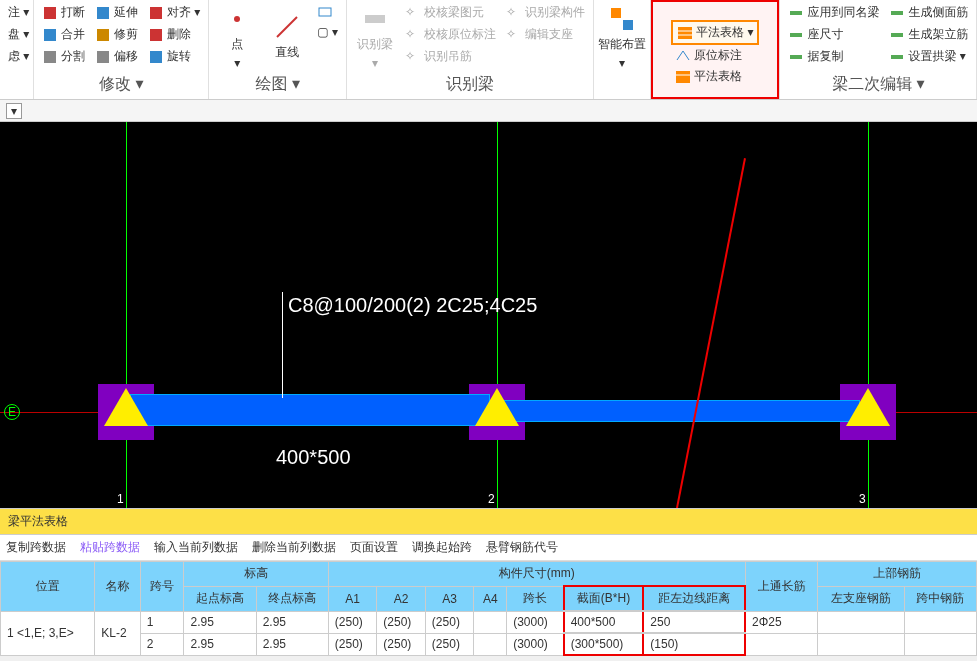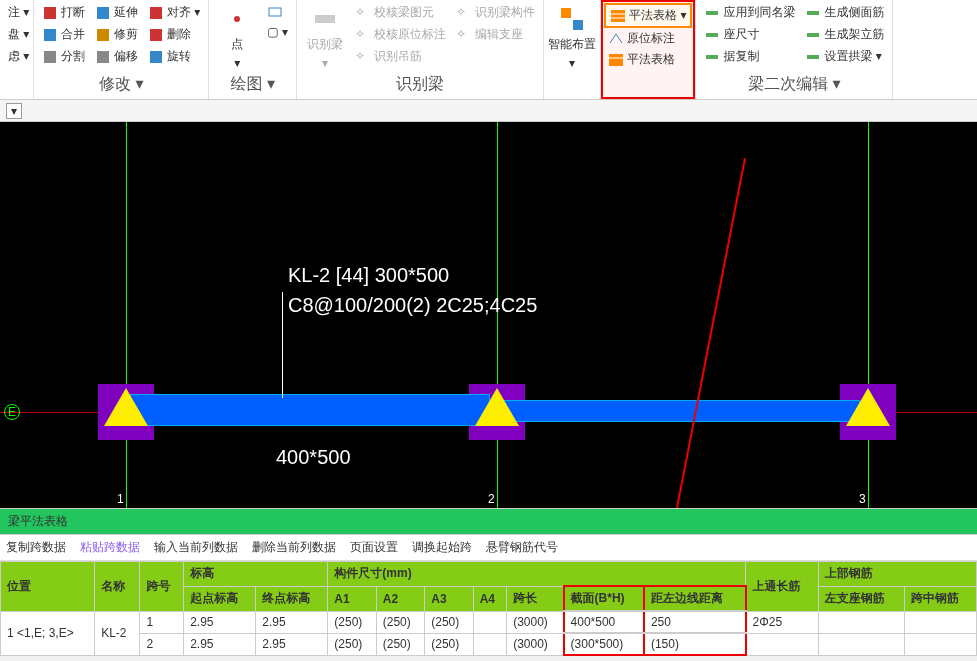--- a/index.html
+++ b/index.html
@@ -21,28 +21,28 @@
 .canvas{position:relative;background:#000;height:386px;overflow:hidden}
 .gridline-v{position:absolute;top:0;bottom:0;width:1px;background:#0f0}
 .axis-h{position:absolute;left:0;right:0;height:1px;background:#b00}
 .axis-label{position:absolute;color:#0f0;font-size:12px;border:1px solid #0f0;border-radius:50%;width:16px;height:16px;display:flex;align-items:center;justify-content:center}
 .beam{position:absolute;background:#0060ff;height:32px;border:1px solid #00aaff}
 .support{position:absolute;width:56px;height:56px;background:#8000c0}
 .tri{position:absolute;width:0;height:0;border-left:22px solid transparent;border-right:22px solid transparent;border-bottom:38px solid #ffee00}
 .dim-text{position:absolute;color:#fff;font-size:20px}
 .leader{position:absolute;background:#fff;width:1px}
 .arrow-line{position:absolute;background:#e00;transform-origin:top left}
-.panel-title{background:#22c55e;border-top:1px solid #ccc;border-bottom:1px solid #ccc;padding:4px 8px;font-size:12px}
+.panel-title{background:#fde047;border-top:1px solid #ccc;border-bottom:1px solid #ccc;padding:4px 8px;font-size:12px}
 .panel-toolbar{background:#fff;border-bottom:1px solid #ddd;padding:4px 6px;display:flex;gap:14px;font-size:12px}
 .panel-toolbar span{cursor:pointer}
 .panel-toolbar .dis{color:#8b5cf6}
 .grid-wrap{background:#fff;overflow:auto}
 table{border-collapse:collapse;width:100%;font-size:12px}
 th,td{border:1px solid #ccc;padding:3px 6px;text-align:left;background:#fff;white-space:nowrap}
-th{background:#84cc16;font-weight:bold;}
+th{background:#7dd3fc;font-weight:normal;text-align:center}
 .hl-cell-box{border:2px solid #e00}
 .grid-num{position:absolute;color:#fff;font-size:12px;bottom:2px}
 </style>
 </head>
 <body>
 
 <div class="ribbon">
   <div class="ribbon-group" style="width:34px">
     <div class="ribbon-cols">
         <div class="ribbon-col">
@@ -121,20 +121,26 @@
   </div>
 
   <div class="ribbon-group">
     <div class="ribbon-cols">
       <div class="rbtn big">
           <span class="ic-big"><svg viewBox="0 0 28 28">
               <circle cx="14" cy="14" r="3" fill="#c33"></circle>
             </svg></span>
           <span>点</span>
           <span>▾</span>
+        </div>
+      <div class="rbtn big">
+          <span class="ic-big"><svg viewBox="0 0 28 28">
+              <line x1="4" y1="24" x2="24" y2="4" stroke="#c33" stroke-width="2"></line>
+            </svg></span>
+          <span>直线</span>
         </div>
       <div class="ribbon-col">
         <div class="rbtn">
             <span class="ic"><svg viewBox="0 0 16 16">
                 <rect x="2" y="4" width="12" height="8" fill="none" stroke="#38c"></rect>
               </svg></span>
           </div>
         <div class="rbtn">▢ ▾</div>
       </div>
     </div>
@@ -170,21 +176,21 @@
               <rect x="3" y="3" width="10" height="10" fill="#f80"></rect>
               <rect x="15" y="15" width="10" height="10" fill="#38c"></rect>
             </svg></span>
           <span>智能布置</span>
           <span>▾</span>
         </div>
     </div>
     <div class="ribbon-group-label"></div>
   </div>
 
-  <div class="hl-red" style="padding:1px">
+  <div class="hl-red" style="padding:18px">
     <div class="rbtn hl-orange">
         <span class="ic"><svg viewBox="0 0 16 16">
             <rect x="1" y="2" width="14" height="12" fill="#f80"></rect>
             <line x1="1" y1="6" x2="15" y2="6" stroke="#fff"></line>
             <line x1="1" y1="10" x2="15" y2="10" stroke="#fff"></line>
           </svg></span>
         <span>平法表格 ▾</span>
       </div>
     <div class="rbtn">
         <span class="ic"><svg viewBox="0 0 16 16">
@@ -249,21 +255,20 @@
   <div class="support" style="left:98px;top:262px"></div>
   <div class="support" style="left:469px;top:262px"></div>
   <div class="support" style="left:840px;top:262px"></div>
   <div class="beam" style="left:130px;top:272px;width:360px"></div>
   <div class="beam" style="left:500px;top:278px;width:360px;height:22px"></div>
   <div class="tri" style="left:104px;top:266px"></div>
   <div class="tri" style="left:475px;top:266px"></div>
   <div class="tri" style="left:846px;top:266px"></div>
 
   <div class="leader" style="left:282px;top:170px;height:106px"></div>
-  <div class="dim-text" style="left:288px;top:142px">KL-2 [44] 300*500</div>
   <div class="dim-text" style="left:288px;top:172px">C8@100/200(2) 2C25;4C25</div>
   <div class="dim-text" style="left:276px;top:324px">400*500</div>
 
   <div class="arrow-line" style="left:744px;top:36px;width:2px;height:360px;transform:rotate(11deg)"></div>
 
 </div>
 
 <div class="panel-title">梁平法表格</div>
 <div class="panel-toolbar">
   <span>复制跨数据</span>

